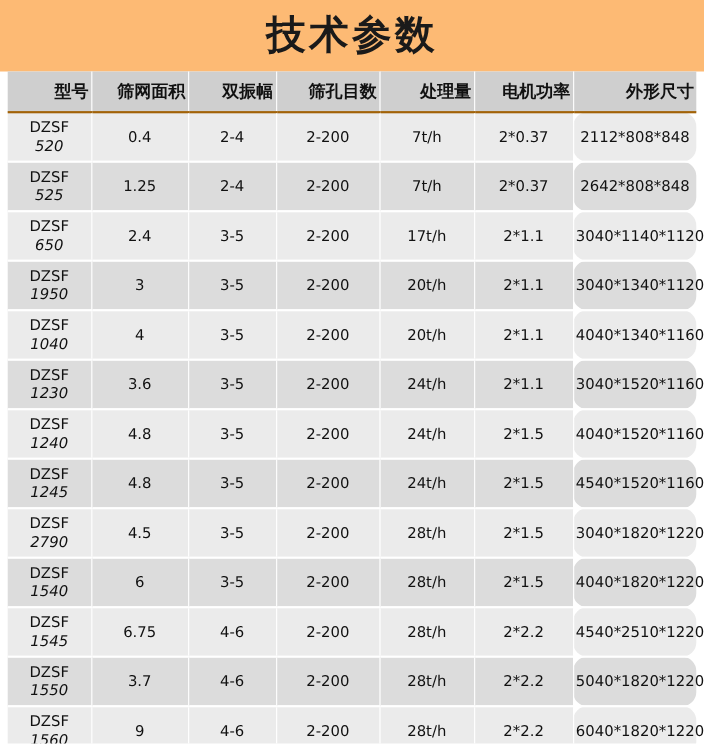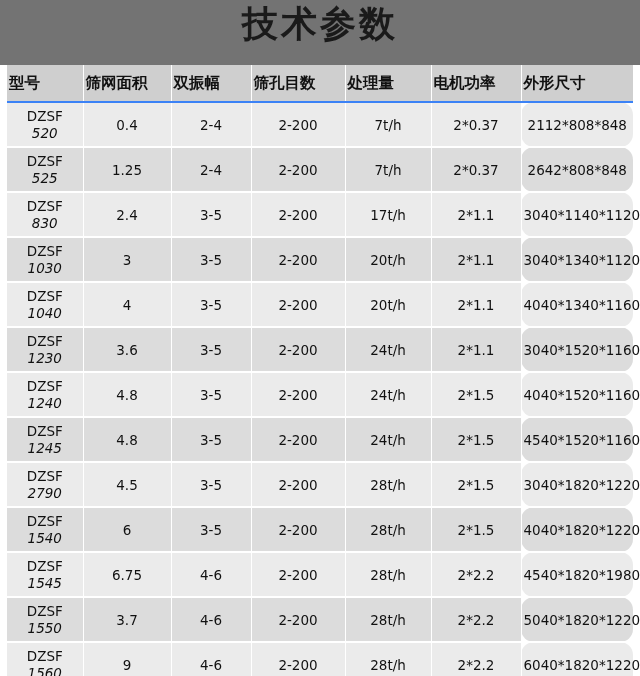--- a/index.html
+++ b/index.html
@@ -15,23 +15,23 @@
   }
   .page {
     width: 640px;
     height: 676px;
     position: relative;
     background: #ffffff;
   }
   .title-bar {
     height: 65px;
     display: flex;
-    align-items: flex-start;
+    align-items: center;
     justify-content: center;
-    background: #737373;
+    background: #fdba74;
   }
   .title-text {
     font-size: 36px;
     font-weight: bold;
     letter-spacing: 3px;
     color: #1a1a1a;
     font-family: "DejaVu Sans", "Liberation Sans", sans-serif;
   }
   table.spec {
     border-collapse: collapse;
@@ -46,24 +46,24 @@
   table.spec col.c4 { width: 86px; }
   table.spec col.c5 { width: 90px; }
   table.spec col.c6 { width: 112px; }
 
   table.spec th {
     background: #cfcfcf;
     color: #111111;
     font-size: 15.5px;
     font-weight: bold;
     height: 37px;
-    text-align: left;
+    text-align: right;
     vertical-align: middle;
     border-right: 1px solid #ffffff;
-    border-bottom: 2px solid #3b82f6;
+    border-bottom: 2px solid #a16207;
     padding: 0 2px;
     box-sizing: border-box;
     white-space: nowrap;
   }
   table.spec th:last-child { border-right: none; }
 
   table.spec td {
     height: 45px;
     text-align: center;
     vertical-align: middle;
@@ -147,33 +147,33 @@
         <td>1.25</td>
         <td>2-4</td>
         <td>2-200</td>
         <td>7t/h</td>
         <td>2*0.37</td>
         <td class="dim">2642*808*848</td>
       </tr>
       <tr>
         <td class="model">
             <span class="m1">DZSF</span>
-            <span class="m2">830</span>
+            <span class="m2">650</span>
           </td>
         <td>2.4</td>
         <td>3-5</td>
         <td>2-200</td>
         <td>17t/h</td>
         <td>2*1.1</td>
         <td class="dim">3040*1140*1120</td>
       </tr>
       <tr class="alt">
         <td class="model">
             <span class="m1">DZSF</span>
-            <span class="m2">1030</span>
+            <span class="m2">1950</span>
           </td>
         <td>3</td>
         <td>3-5</td>
         <td>2-200</td>
         <td>20t/h</td>
         <td>2*1.1</td>
         <td class="dim">3040*1340*1120</td>
       </tr>
       <tr>
         <td class="model">
@@ -250,21 +250,21 @@
       <tr>
         <td class="model">
             <span class="m1">DZSF</span>
             <span class="m2">1545</span>
           </td>
         <td>6.75</td>
         <td>4-6</td>
         <td>2-200</td>
         <td>28t/h</td>
         <td>2*2.2</td>
-        <td class="dim">4540*1820*1980</td>
+        <td class="dim">4540*2510*1220</td>
       </tr>
       <tr class="alt">
         <td class="model">
             <span class="m1">DZSF</span>
             <span class="m2">1550</span>
           </td>
         <td>3.7</td>
         <td>4-6</td>
         <td>2-200</td>
         <td>28t/h</td>

